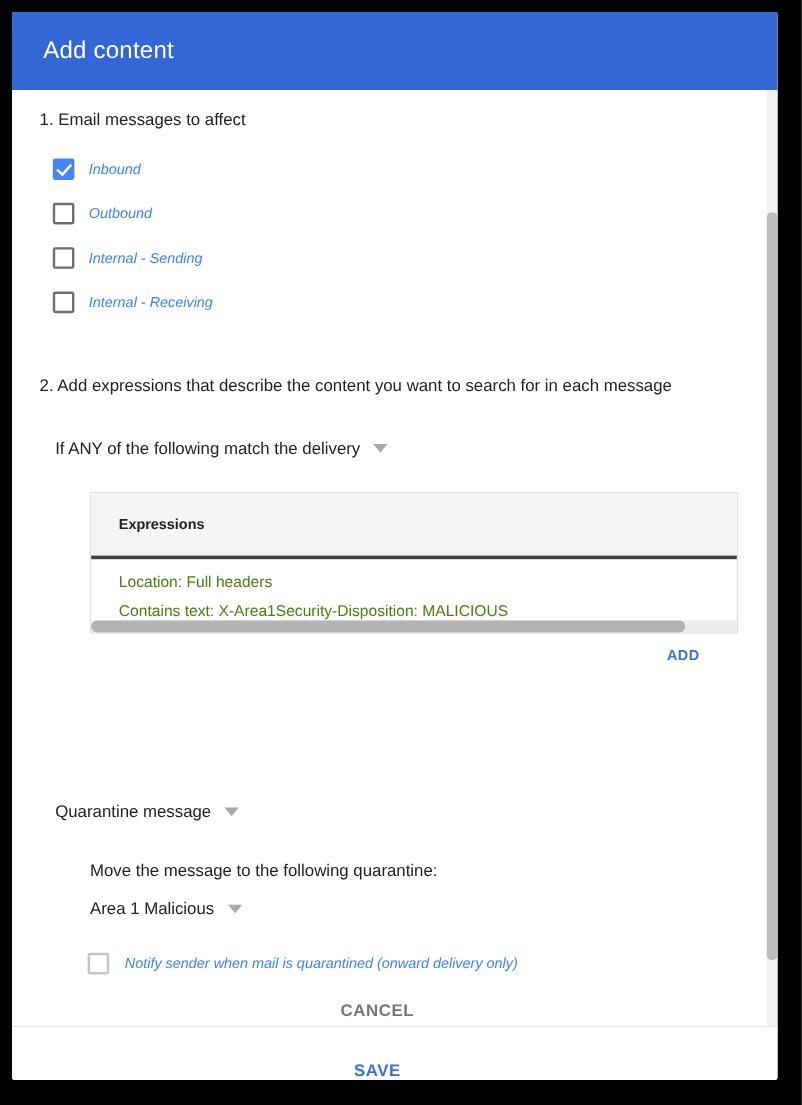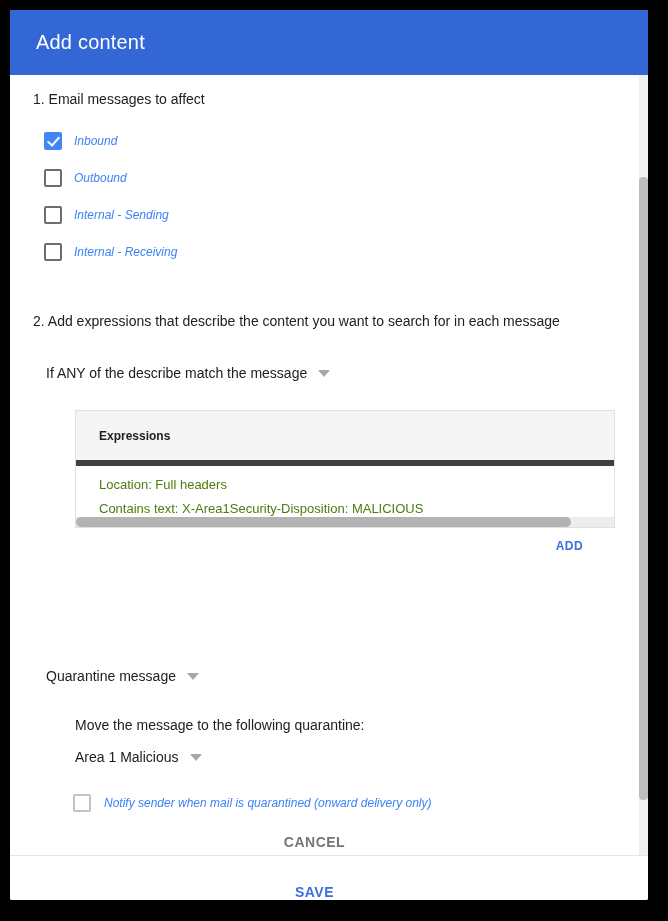--- a/index.html
+++ b/index.html
@@ -38,21 +38,21 @@
               font-size:14px; color:#212121; cursor:pointer; }
   .dd-match { left:36px; top:355px; }
   .dd-action { left:36px; top:658px; }
   .dd-quarantine { left:65px; top:739px; }
   .dd-arrow { width:0; height:0; border-left:6px solid transparent;
               border-right:6px solid transparent; border-top:7px solid #a8a8a8; }
 
   
   .expr-table { position:absolute; left:65px; top:400px; width:540px; height:118px;
                 border:1px solid #e0e0e0; background:#fff; }
-  .expr-head { height:55px; background:#f5f5f5; border-bottom:6px solid #404040;
+  .expr-head { height:55px; background:#f5f5f5; border-bottom:3px solid #404040;
                display:flex; align-items:center; padding-left:23px; }
   .expr-head span { font-size:12px; font-weight:bold; color:#212121; }
   .expr-body { padding:7px 0 0 23px; }
   .expr-row { font-size:13px; color:#4d7c0f; line-height:24px; }
   .hscroll { position:absolute; left:0; right:0; bottom:0; height:10px;
              background:#ededed; cursor:pointer; }
   .hthumb { width:92%; height:10px; background:#b3b3b3; border-radius:5px; }
 
   .add-btn { position:absolute; right:65px; top:529px; font-size:12px;
              font-weight:bold; color:#3b6fdb; letter-spacing:0.4px;
@@ -107,21 +107,21 @@
     <span class="opt-label">Internal - Sending</span>
   </div>
   <div class="opt-row r4">
     <span class="checkbox"></span>
     <span class="opt-label">Internal - Receiving</span>
   </div>
 
   <div class="sec-title s2">2. Add expressions that describe the content you want to search for in each message</div>
 
   <div class="dropdown dd-match">
-    <span>If ANY of the describe match the message</span>
+    <span>If ANY of the following match the delivery</span>
     <span class="dd-arrow"></span>
   </div>
 
   <div class="expr-table">
     <div class="expr-head">
       <span>Expressions</span>
     </div>
     <div class="expr-body">
       <div class="expr-row">Location: Full headers</div>
       <div class="expr-row">Contains text: X-Area1Security-Disposition: MALICIOUS</div>

